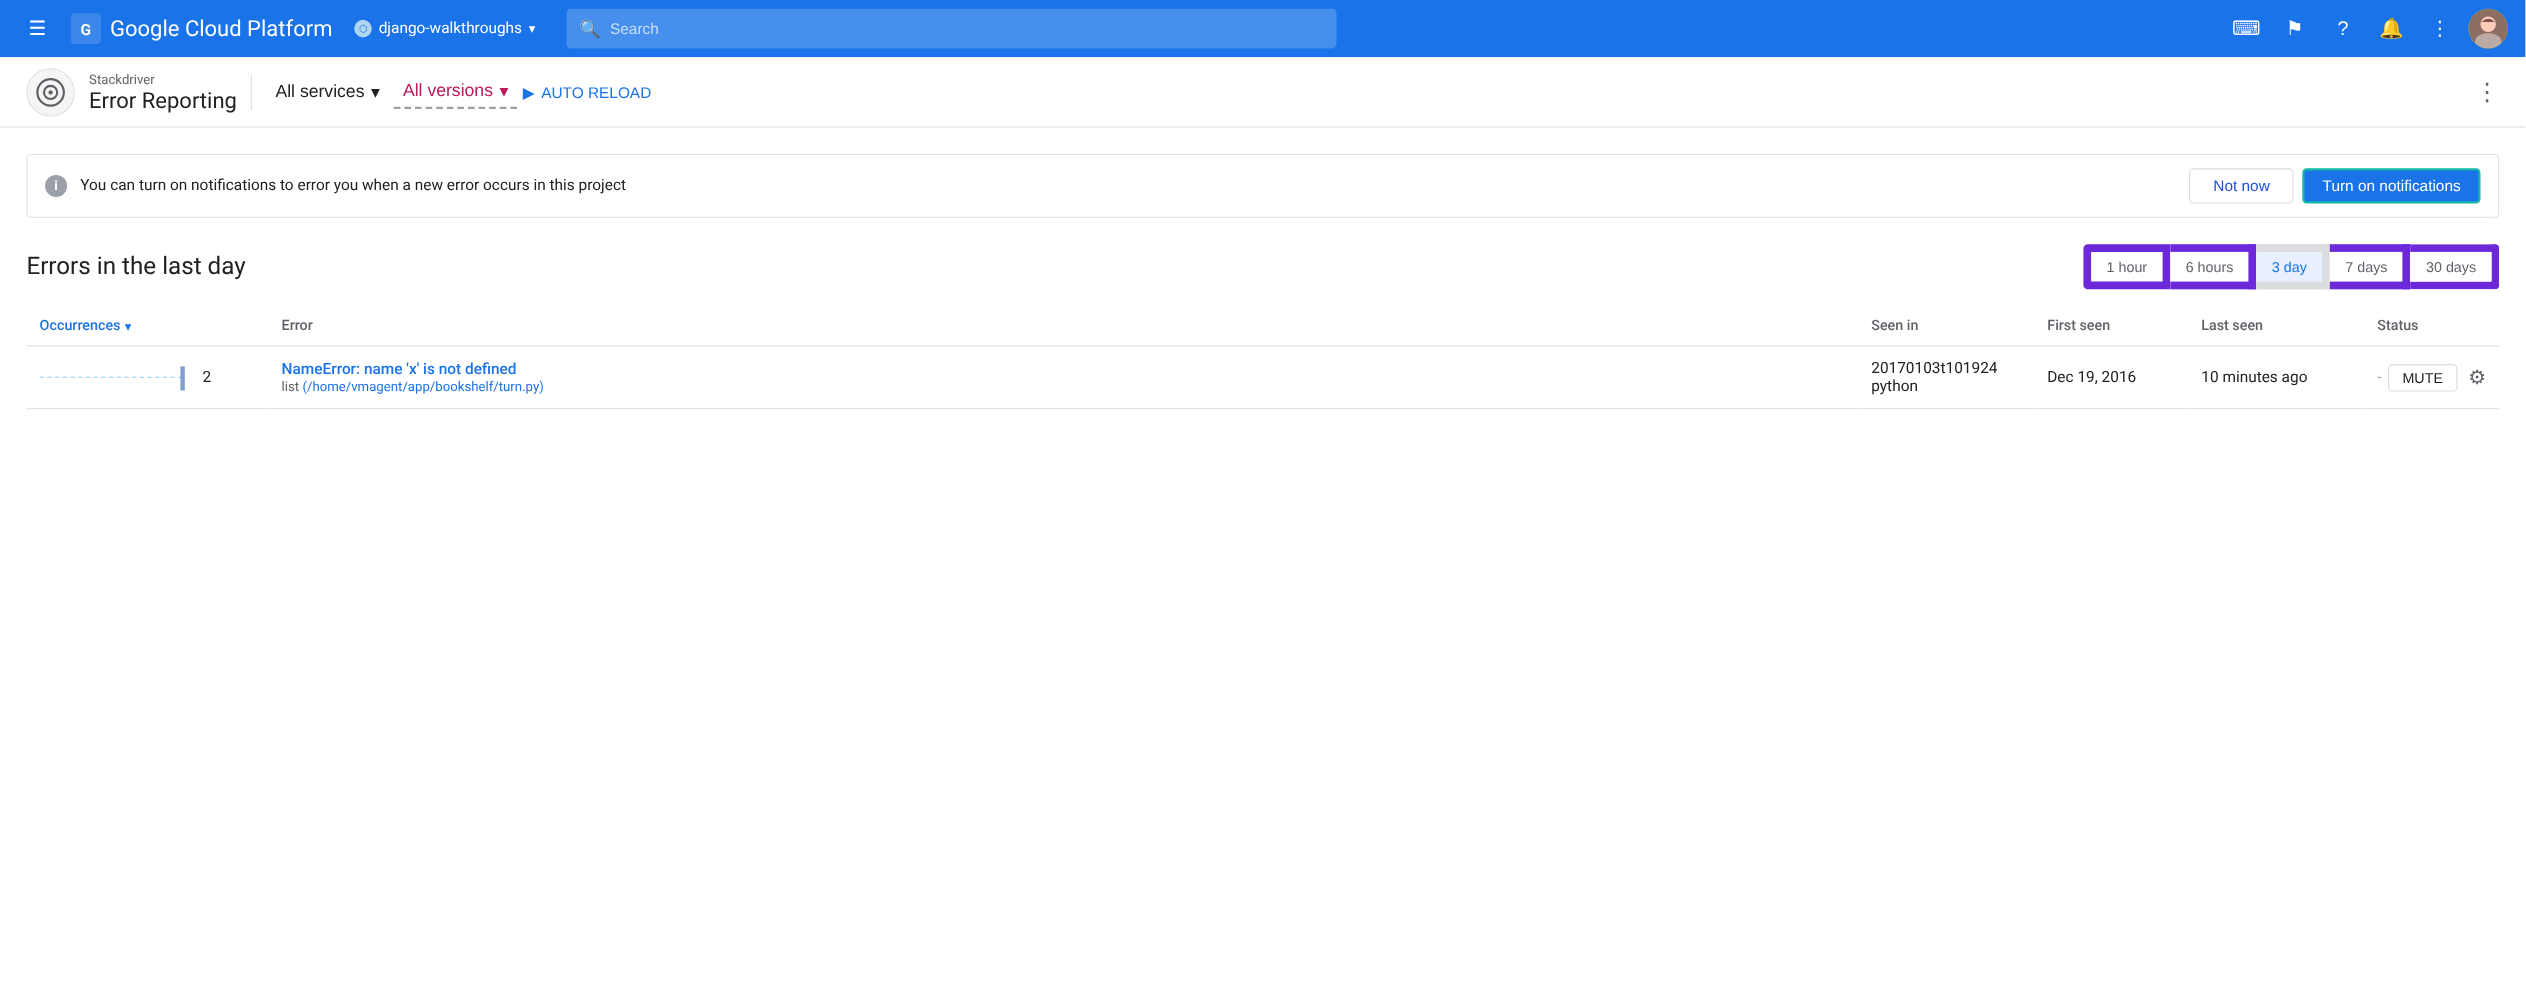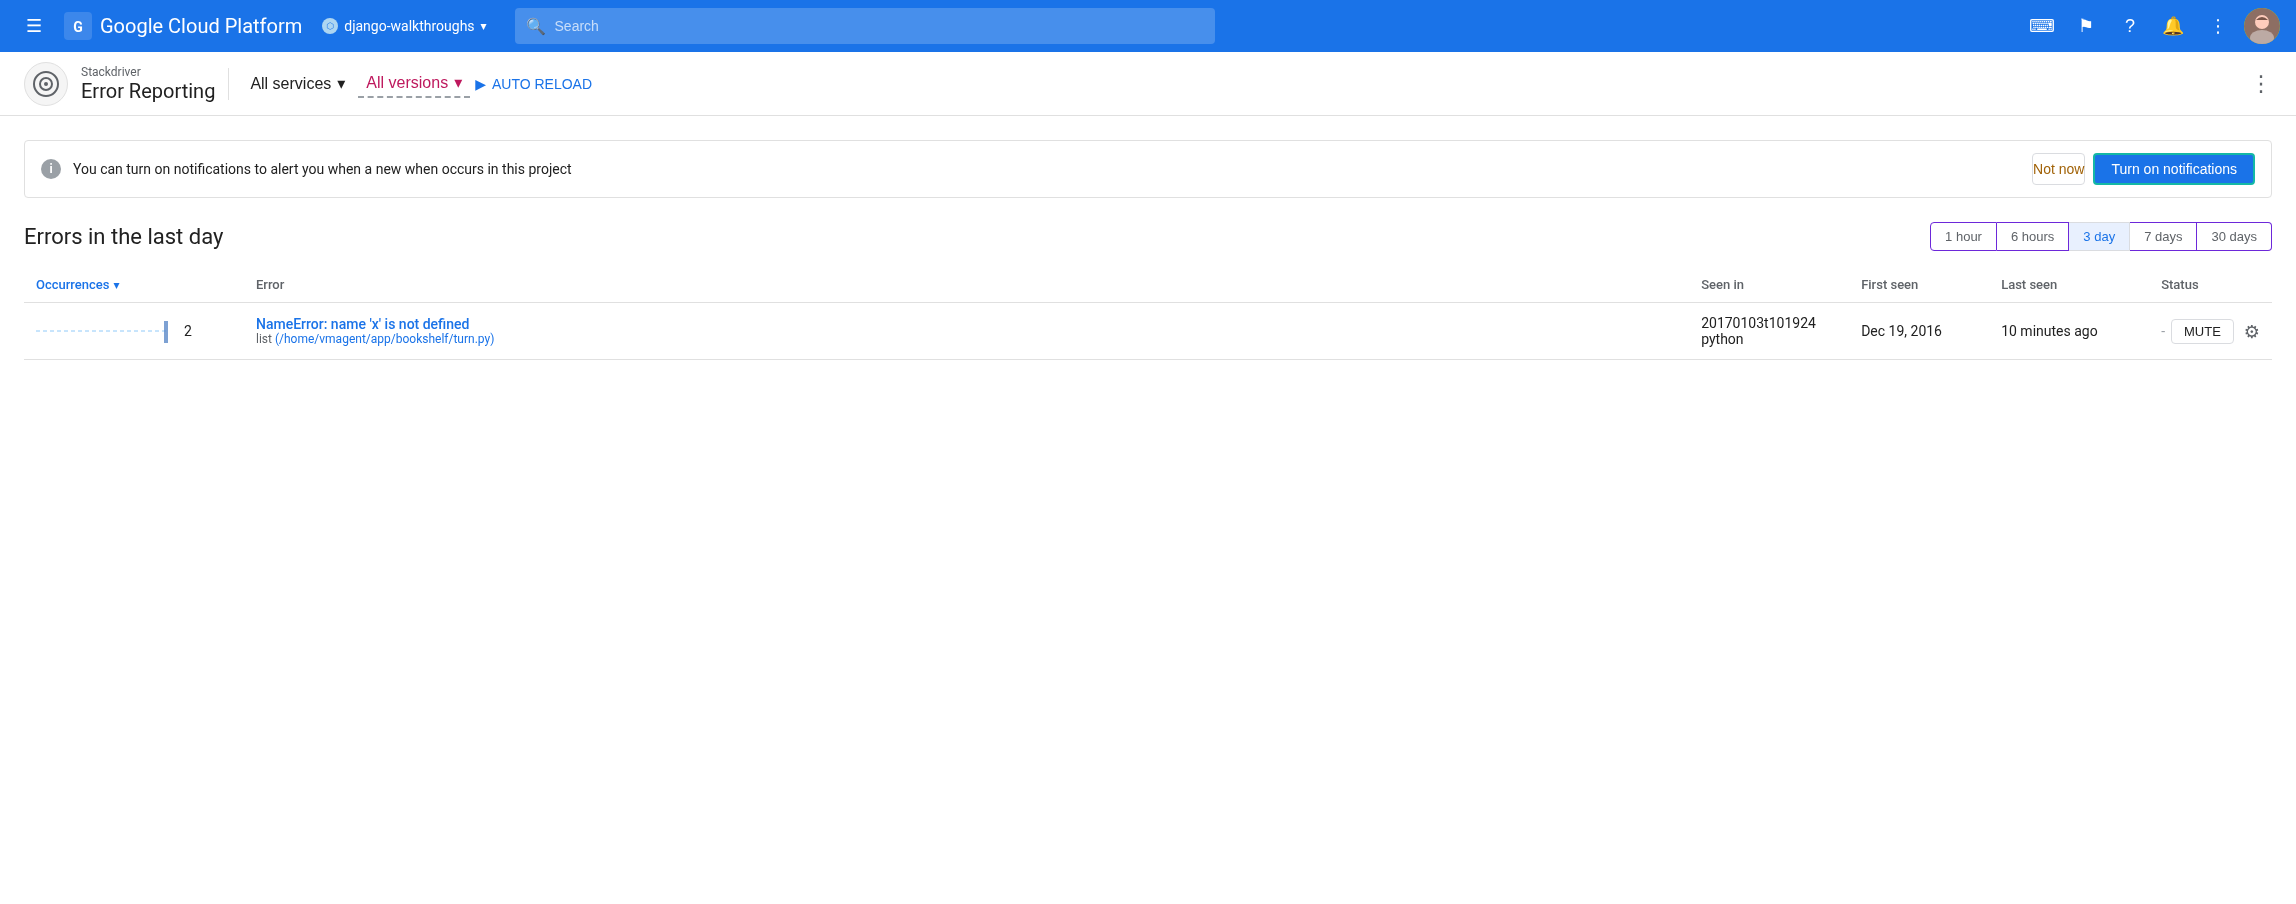--- a/index.html
+++ b/index.html
@@ -99,37 +99,37 @@
       gap: 12px;
     }
     .notif-info-icon {
       width: 20px; height: 20px; border-radius: 50%; background: #9aa0a6;
       display: flex; align-items: center; justify-content: center;
       color: #fff; font-size: 12px; font-weight: bold; flex-shrink: 0;
     }
     .notif-text { flex: 1; color: #212121; font-size: 14px; }
     .notif-actions { display: flex; gap: 8px; }
     .btn-not-now {
-      padding: 6px 0; border: 1px solid #dadce0; border-radius: 4px;
-      background: #fff; color: #a16207; font-size: 14px; cursor: pointer;
+      padding: 6px 21px; border: 1px solid #dadce0; border-radius: 4px;
+      background: #fff; color: #1d4ed8; font-size: 14px; cursor: pointer;
     }
     .btn-turn-on {
       padding: 6px 16px; border: 2px solid #14b8a6; border-radius: 4px;
       background: #1a73e8; color: #fff; font-size: 14px; cursor: pointer;
     }
 
     
     .errors-header-row {
       display: flex; align-items: center; justify-content: space-between;
       margin-bottom: 16px;
     }
     .errors-title { font-size: 22px; font-weight: 400; color: #212121; }
     .time-filter { display: flex; gap: 0; }
     .time-btn {
-      padding: 6px 14px; border: 1px solid #6d28d9; background: #fff;
+      padding: 6px 14px; border: 7px solid #6d28d9; background: #fff;
       color: #5f6368; font-size: 13px; cursor: pointer;
       border-radius: 0;
     }
     .time-btn:first-child { border-radius: 4px 0 0 4px; }
     .time-btn:last-child { border-radius: 0 4px 4px 0; }
     .time-btn + .time-btn { border-left: none; }
     .time-btn.active { background: #e8f0fe; color: #1a73e8; border-color: #dadce0; }
 
     
     .error-table { width: 100%; border-collapse: collapse; }
@@ -245,21 +245,21 @@
     <span style="color:#1a73e8;">▶</span>
     <span>AUTO RELOAD</span>
   </button>
   <div class="sub-header-more">⋮</div>
 </div>
 
 <div class="main-content">
 
   <div class="notification-banner">
     <div class="notif-info-icon">i</div>
-    <span class="notif-text">You can turn on notifications to alert you when a new when occurs in this project</span>
+    <span class="notif-text">You can turn on notifications to error you when a new error occurs in this project</span>
     <div class="notif-actions">
       <button class="btn-not-now">Not now</button>
       <button class="btn-turn-on">Turn on notifications</button>
     </div>
   </div>
 
   <div class="errors-header-row">
     <h2 class="errors-title">Errors in the last day</h2>
     <div class="time-filter">
       <button class="time-btn">1 hour</button>

